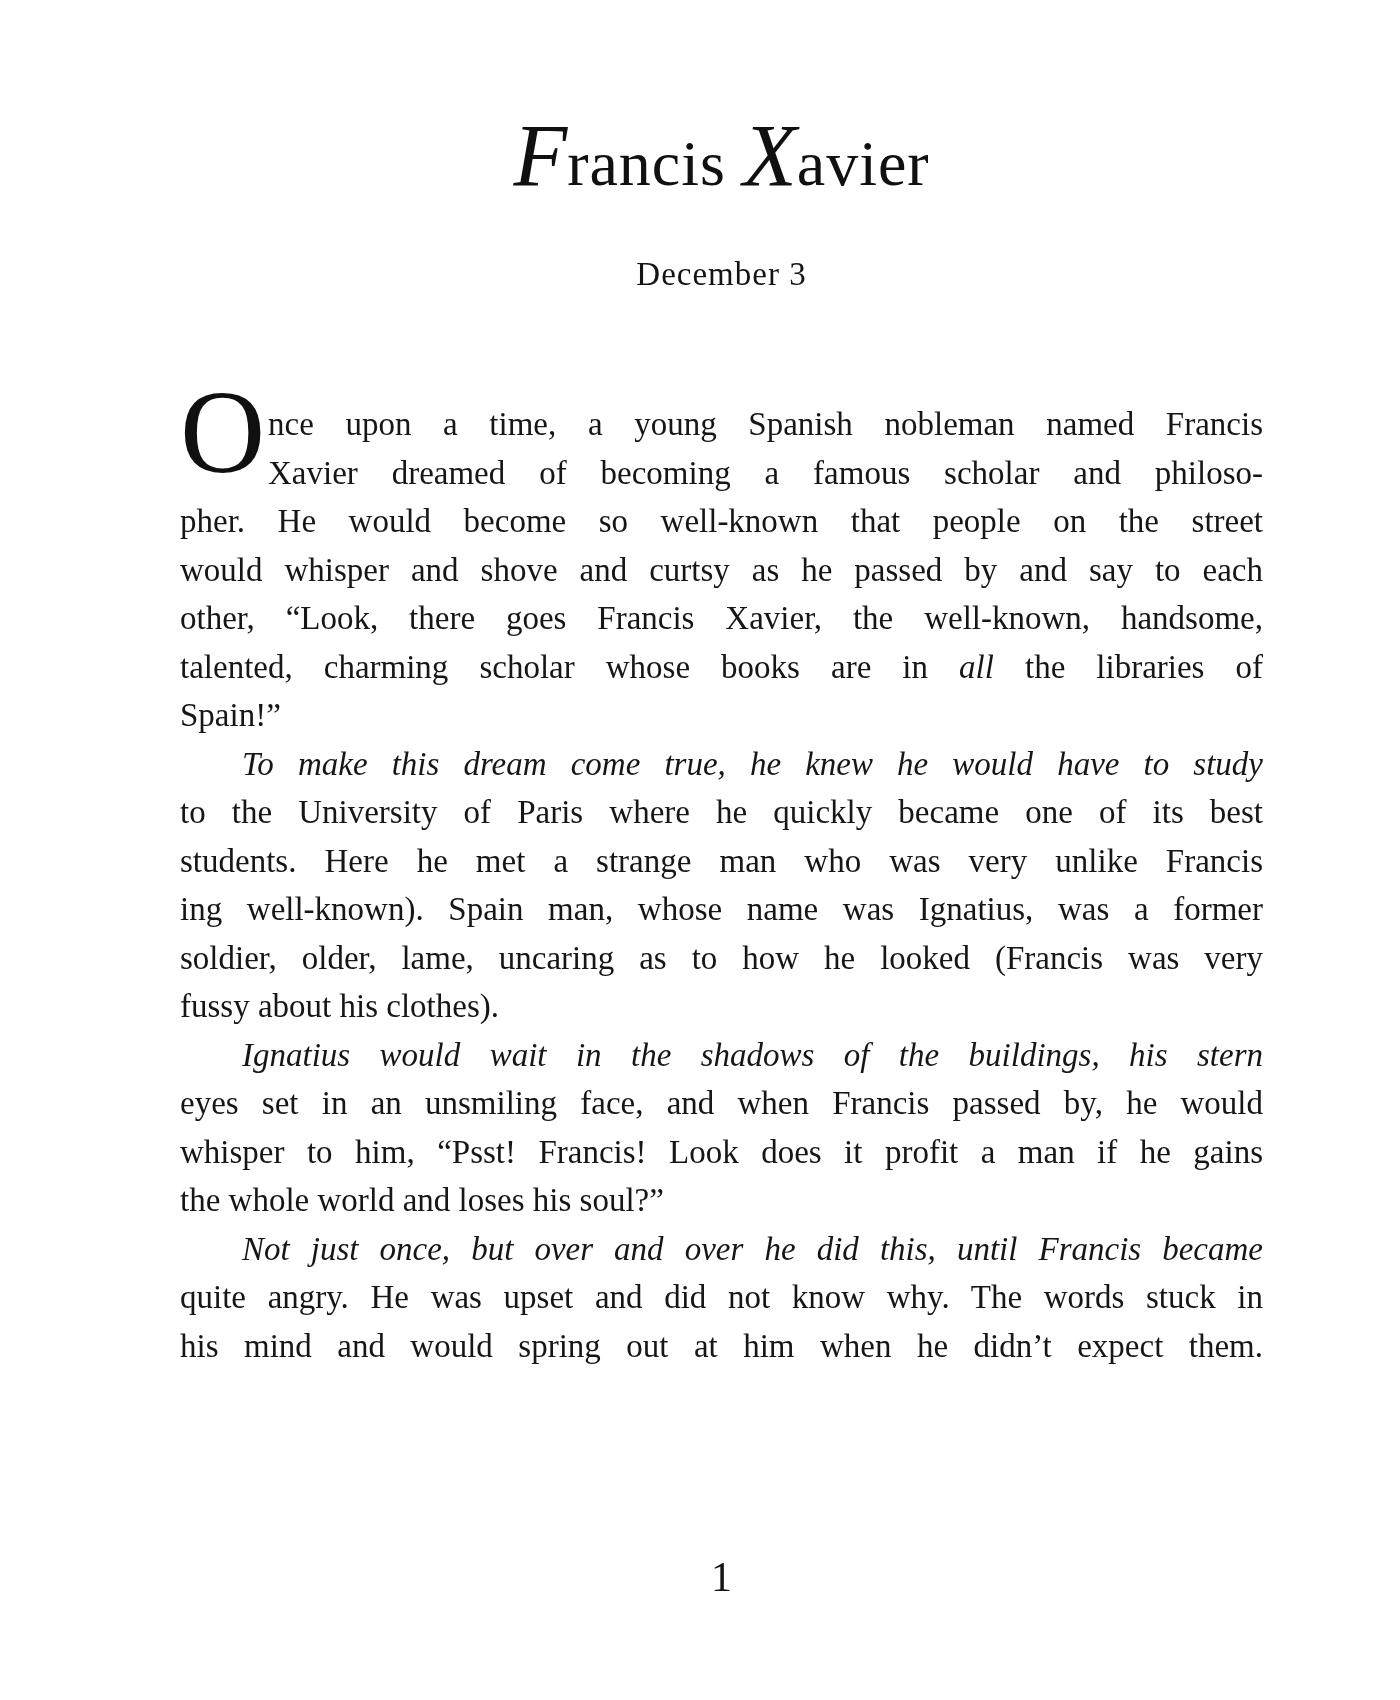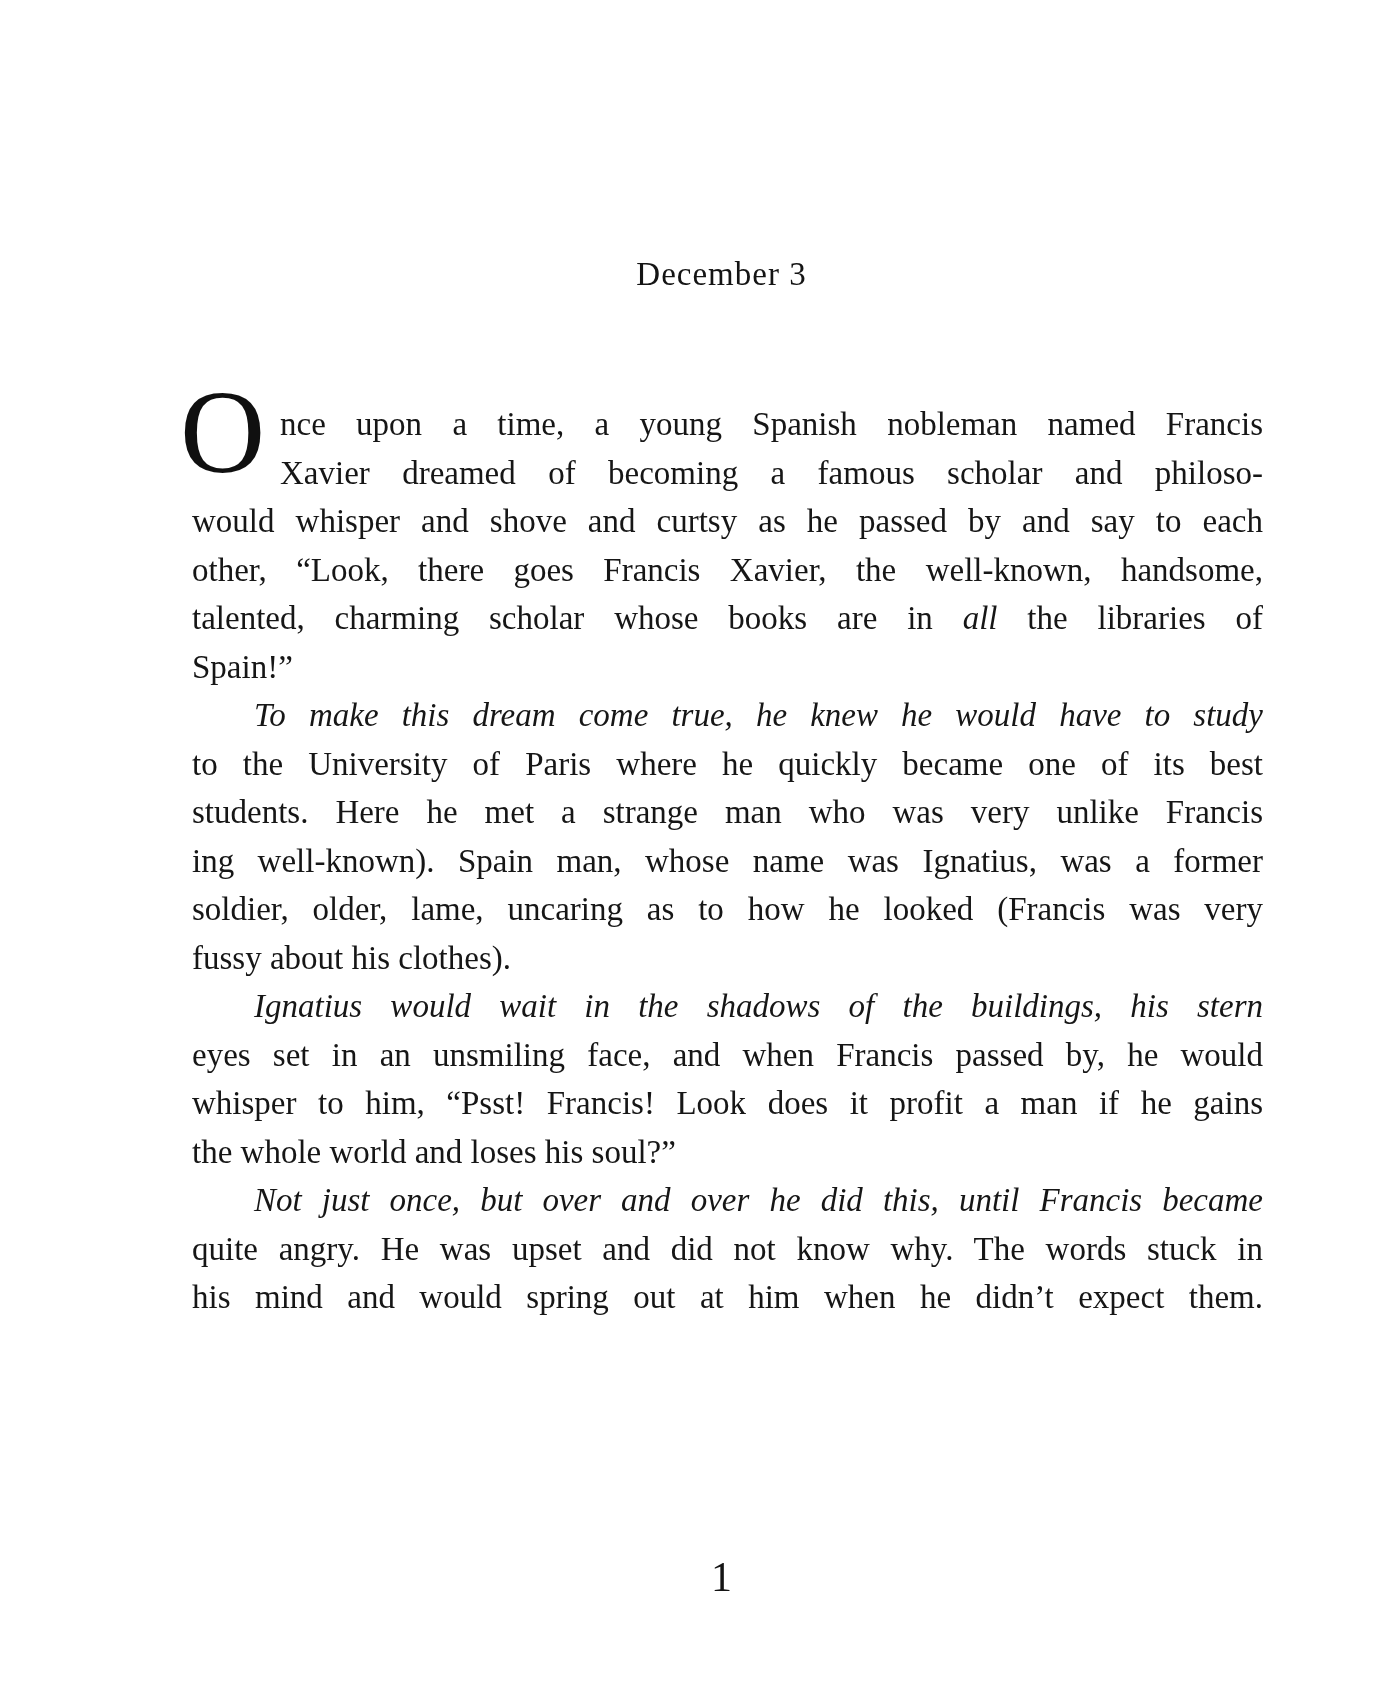--- a/index.html
+++ b/index.html
@@ -45,21 +45,20 @@
     position: absolute;
     top: 400px;
     left: 180px;
     width: 1083px;
   }
   .paragraph { position: relative; }
   .text-line {
     font-size: 33px;
     line-height: 48.5px;
     color: #161616;
-    margin-left: 12px;
   }
   .text-line.j {
     text-align: justify;
     text-align-last: justify;
   }
   .text-line.dc { padding-left: 88px; }
   .text-line.indent { padding-left: 62px; font-style: italic; }
   .text-line em { font-style: italic; }
   .drop-cap {
     position: absolute;
@@ -78,28 +77,32 @@
     font-size: 42px;
     line-height: 1;
     color: #141414;
   }
 </style>
 </head>
 <body>
 
 <div class="page">
 
+  <div class="chapter-title">
+    <span class="swash">F</span><span>rancis</span><span> </span><span class="swash">X</span><span>avier</span>
+  </div>
 
   <div class="dateline">December 3</div>
 
   <div class="page-body">
       <div class="paragraph">
         <span class="drop-cap">O</span>
         <div class="text-line j dc">nce upon a time, a young Spanish nobleman named Francis</div>
         <div class="text-line j dc">Xavier dreamed of becoming a famous scholar and philoso-</div>
+        <div class="text-line j">pher. He would become so well-known that people on the street</div>
         <div class="text-line j">would whisper and shove and curtsy as he passed by and say to each</div>
         <div class="text-line j">other, “Look, there goes Francis Xavier, the well-known, handsome,</div>
         <div class="text-line j">talented, charming scholar whose books are in <em>all</em> the libraries of</div>
         <div class="text-line">Spain!”</div>
       </div>
       <div class="paragraph">
         <div class="text-line j indent">To make this dream come true, he knew he would have to study</div>
         <div class="text-line j">to the University of Paris where he quickly became one of its best</div>
         <div class="text-line j">students. Here he met a strange man who was very unlike Francis</div>
         <div class="text-line j">ing well-known). Spain man, whose name was Ignatius, was a former</div>

